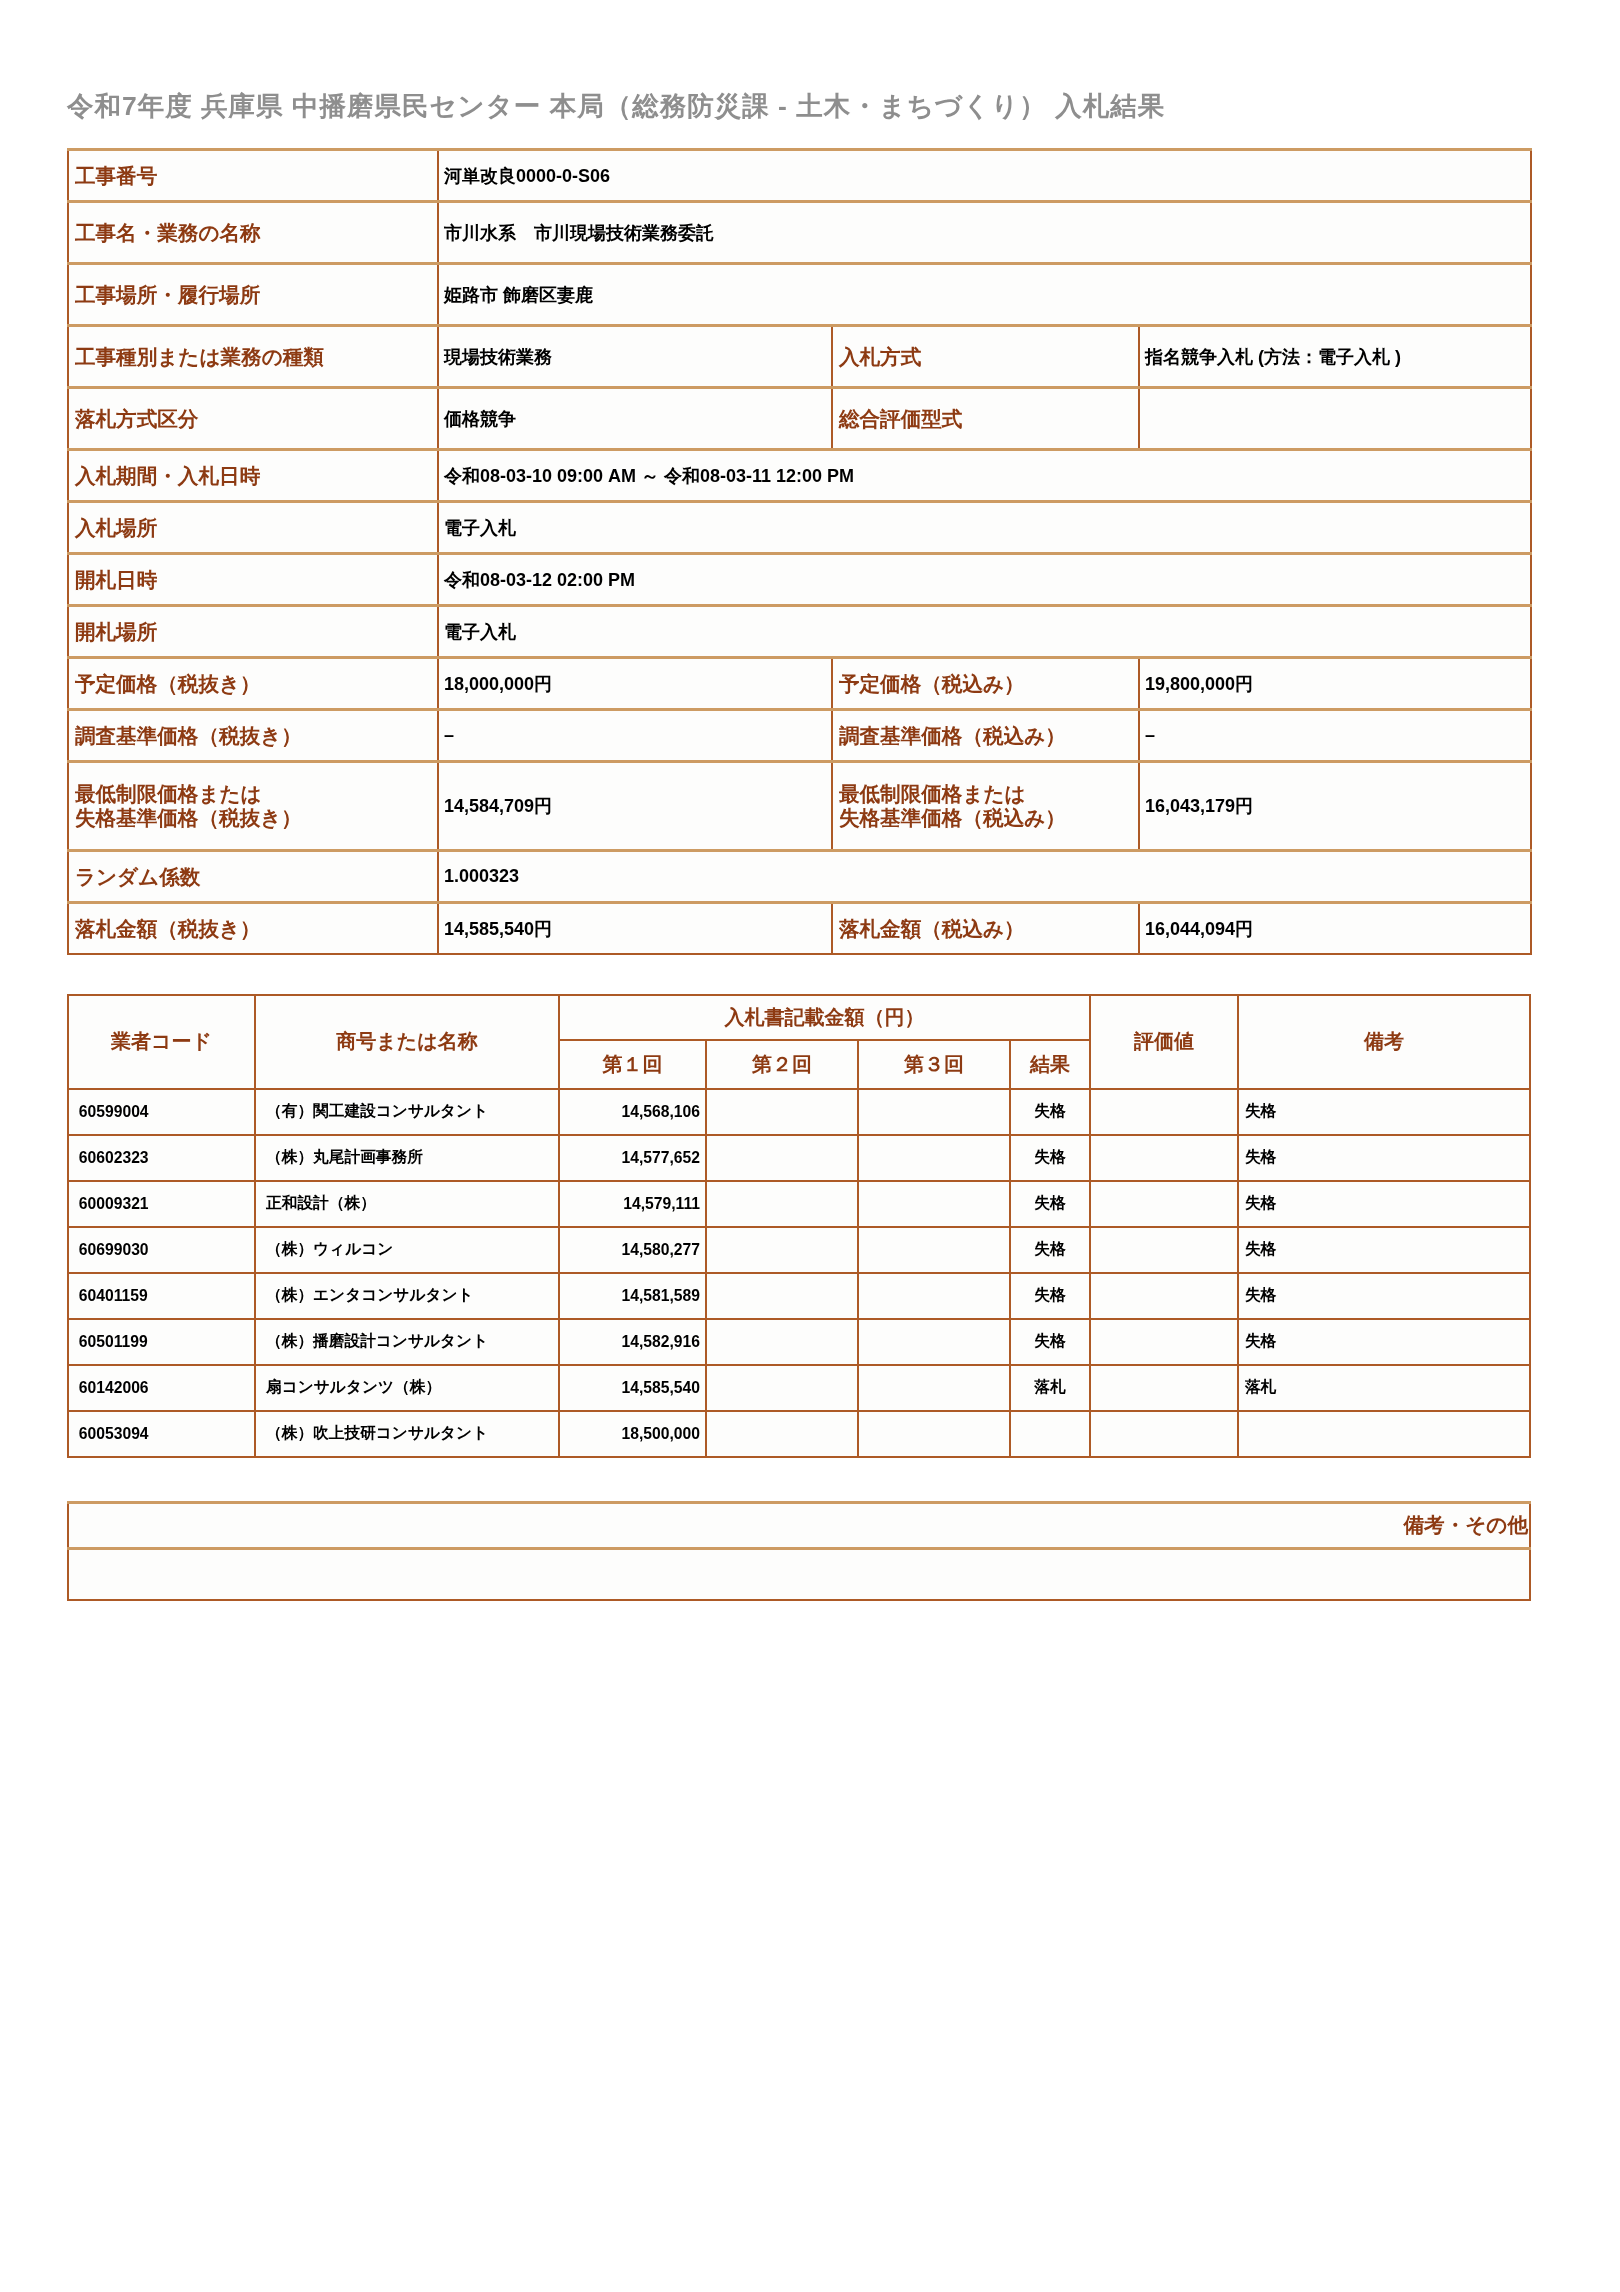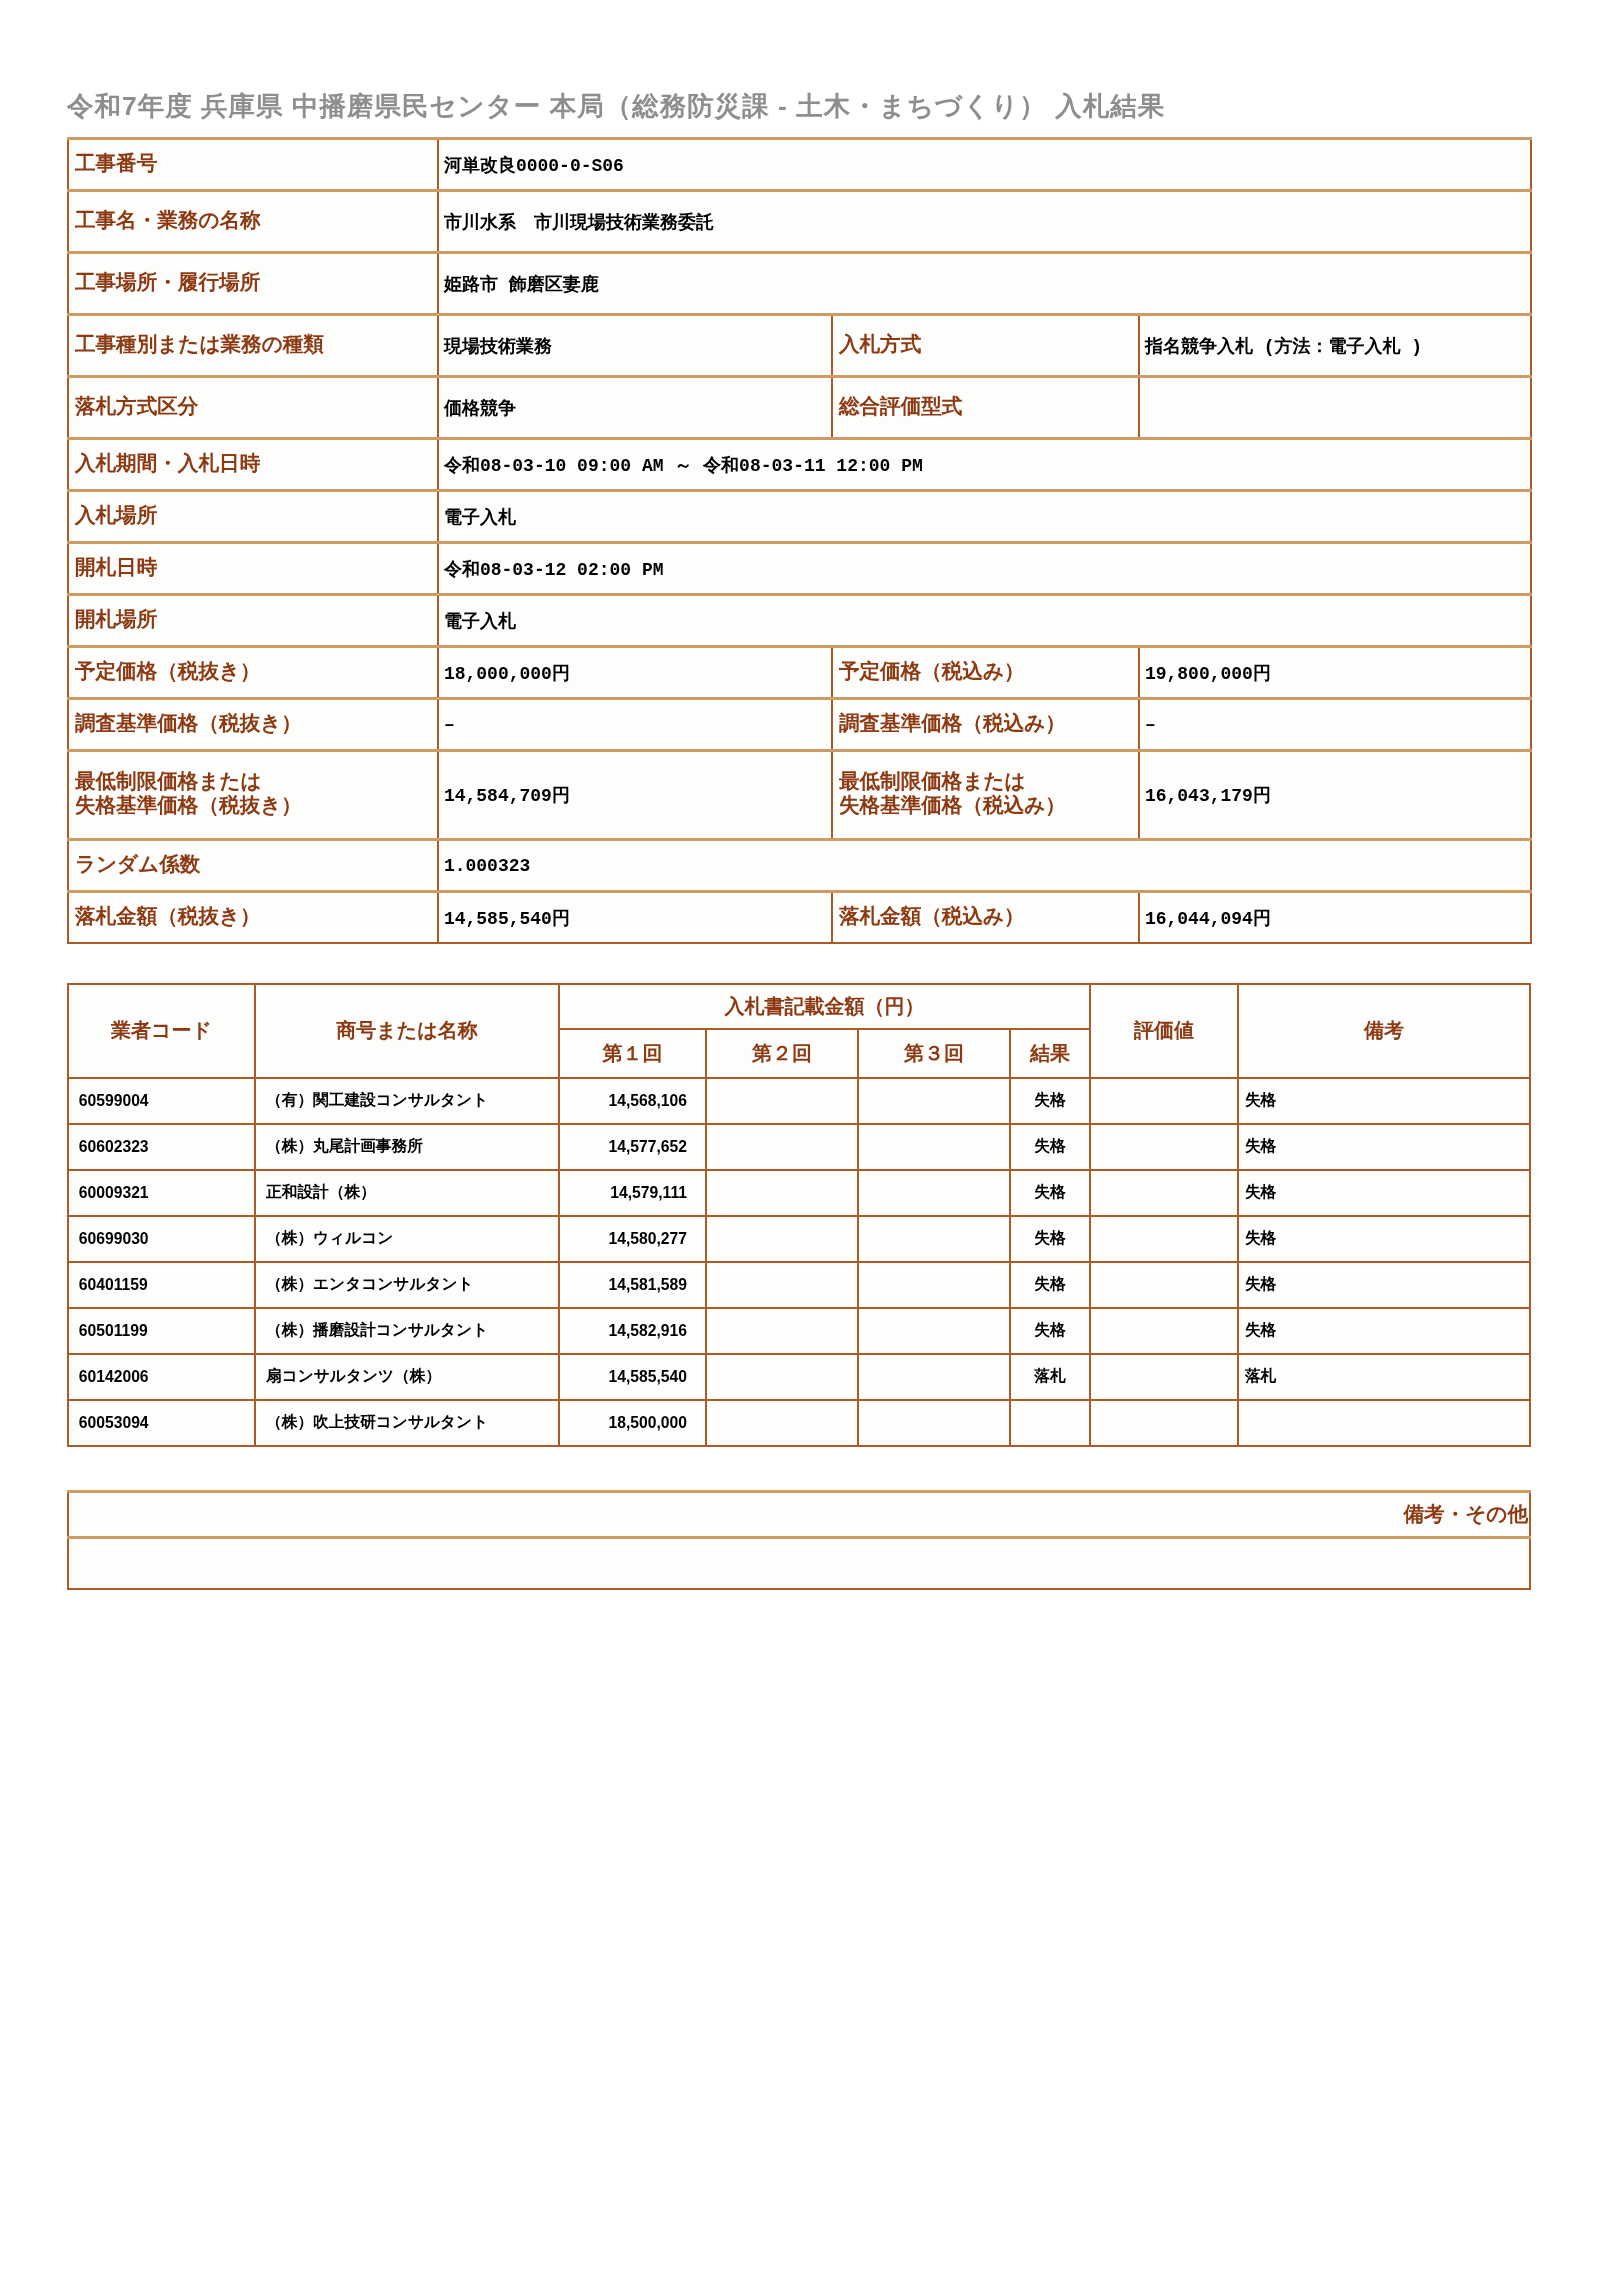--- a/index.html
+++ b/index.html
@@ -12,21 +12,21 @@
 
   .title{
     margin:88px 0 0 67px;width:1462px;
     font-size:26.5px;font-weight:bold;color:#8e8e8e;
     letter-spacing:1px;white-space:nowrap;
   }
 
   table{border-collapse:collapse;table-layout:fixed;margin-left:67px;}
 
   
-  .info{width:1462px;margin-top:13px;font-family:Liberation Mono, monospace;}
+  .info{width:1462px;margin-top:24px;}
   .info td{
     border-left:2px solid #ad5a26;border-right:2px solid #ad5a26;
     border-top:3.9px solid #cd9b63;border-bottom:3.9px solid #cd9b63;
     height:45px;vertical-align:middle;background:#fdfdfc;
     overflow:hidden;
   }
   .info tr:last-child td{border-bottom:2.9px solid #ad5a26;}
   .lbl{
     color:#8d3a12;font-weight:bold;font-size:20.6px;
     padding:2px 2px 2px 5.9px;white-space:pre-line;line-height:1.15;
@@ -50,21 +50,21 @@
     margin-top:48px;
   }
   .bids .hdr-group{height:35px;}
   .bids .hdr-sub td{height:39px;}
   .bids .cell{
     color:#000;font-weight:600;font-size:15.7px;height:40px;
     padding:2px 3.9px;white-space:nowrap;
   }
   .bids .c-code{padding-left:9.8px;}
   .bids .c-name{padding-left:10px;}
-  .bids .c-amt{text-align:right;padding-right:18px;}
+  .bids .c-amt{text-align:right;padding-right:5px;}
   .bids .c-res{text-align:center;padding-left:2px;padding-right:2px;}
   .bids .c-rem{padding-left:5.9px;}
 
   
   .notes{width:1462px;margin-top:43px;}
   .notes td{
     border-left:2px solid #ad5a26;border-right:2px solid #ad5a26;
     border-bottom:2.9px solid #ad5a26;border-top:3.9px solid #cd9b63;
     background:#fdfdfc;vertical-align:middle;
   }

